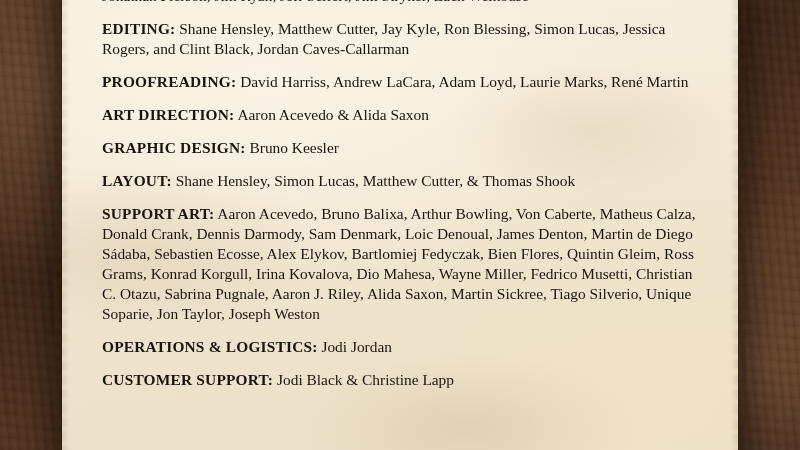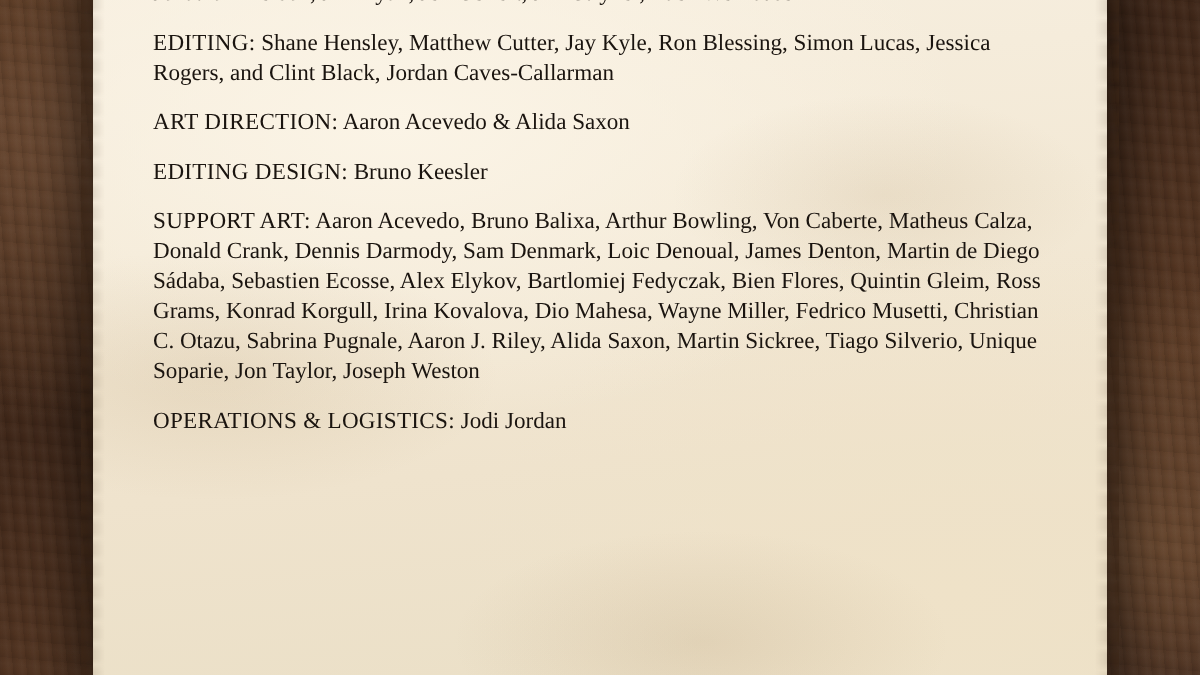--- a/index.html
+++ b/index.html
@@ -88,21 +88,21 @@
     margin: 0 0 13px 0;
     font-size: 15.4px;
     line-height: 1.30;
     text-align: left;
   }
   .credit-block.continued {
     margin-top: 0;
     padding-top: 0;
   }
   .credit-label {
-    font-weight: normal;
+    font-weight: bold;
     letter-spacing: 0.2px;
     text-align: right;
   }
   .first-line {
     margin-top: 0;
   }
 </style>
 </head>
 <body>
 
@@ -116,38 +116,50 @@
 
     <p class="credit-block continued first-line">
       <span>Jonathan Pierson, Jim Ryan, Jeff Scifert, Jim Stryker, Zach Welhouse</span>
     </p>
 
     <p class="credit-block">
       <span class="credit-label">EDITING:</span>
       <span>Shane Hensley, Matthew Cutter, Jay Kyle, Ron Blessing, Simon Lucas, Jessica Rogers, and Clint Black, Jordan Caves-Callarman</span>
     </p>
 
+    <p class="credit-block">
+      <span class="credit-label">PROOFREADING:</span>
+      <span>David Harriss, Andrew LaCara, Adam Loyd, Laurie Marks, René Martin</span>
+    </p>
 
     <p class="credit-block">
       <span class="credit-label">ART DIRECTION:</span>
       <span>Aaron Acevedo &amp; Alida Saxon</span>
     </p>
 
     <p class="credit-block">
-      <span class="credit-label">EDITING DESIGN:</span>
+      <span class="credit-label">GRAPHIC DESIGN:</span>
       <span>Bruno Keesler</span>
     </p>
 
+    <p class="credit-block">
+      <span class="credit-label">LAYOUT:</span>
+      <span>Shane Hensley, Simon Lucas, Matthew Cutter, &amp; Thomas Shook</span>
+    </p>
 
 
     <p class="credit-block">
       <span class="credit-label">SUPPORT ART:</span>
       <span>Aaron Acevedo, Bruno Balixa, Arthur Bowling, Von Caberte, Matheus Calza, Donald Crank, Dennis Darmody, Sam Denmark, Loic Denoual, James Denton, Martin de Diego Sádaba, Sebastien Ecosse, Alex Elykov, Bartlomiej Fedyczak, Bien Flores, Quintin Gleim, Ross Grams, Konrad Korgull, Irina Kovalova, Dio Mahesa, Wayne Miller, Fedrico Musetti, Christian C. Otazu, Sabrina Pugnale, Aaron J. Riley, Alida Saxon, Martin Sickree, Tiago Silverio, Unique Soparie, Jon Taylor, Joseph Weston</span>
     </p>
 
     <p class="credit-block">
       <span class="credit-label">OPERATIONS &amp; LOGISTICS:</span>
       <span>Jodi Jordan</span>
     </p>
 
+    <p class="credit-block">
+      <span class="credit-label">CUSTOMER SUPPORT:</span>
+      <span>Jodi Black &amp; Christine Lapp</span>
+    </p>
 
   </div>
 </div>
 
 </body></html>

